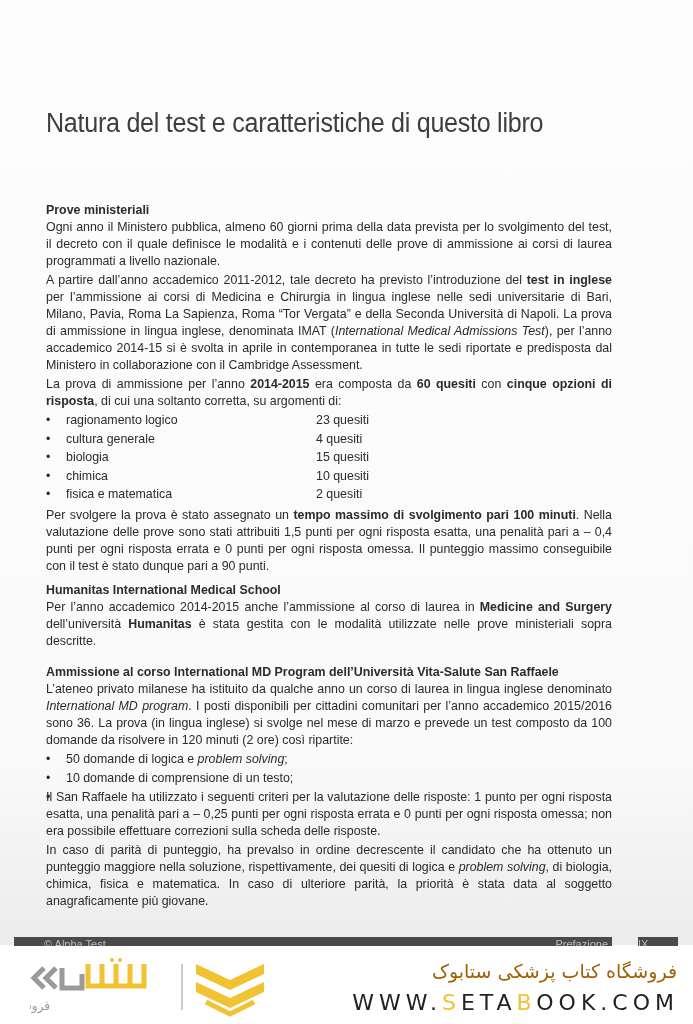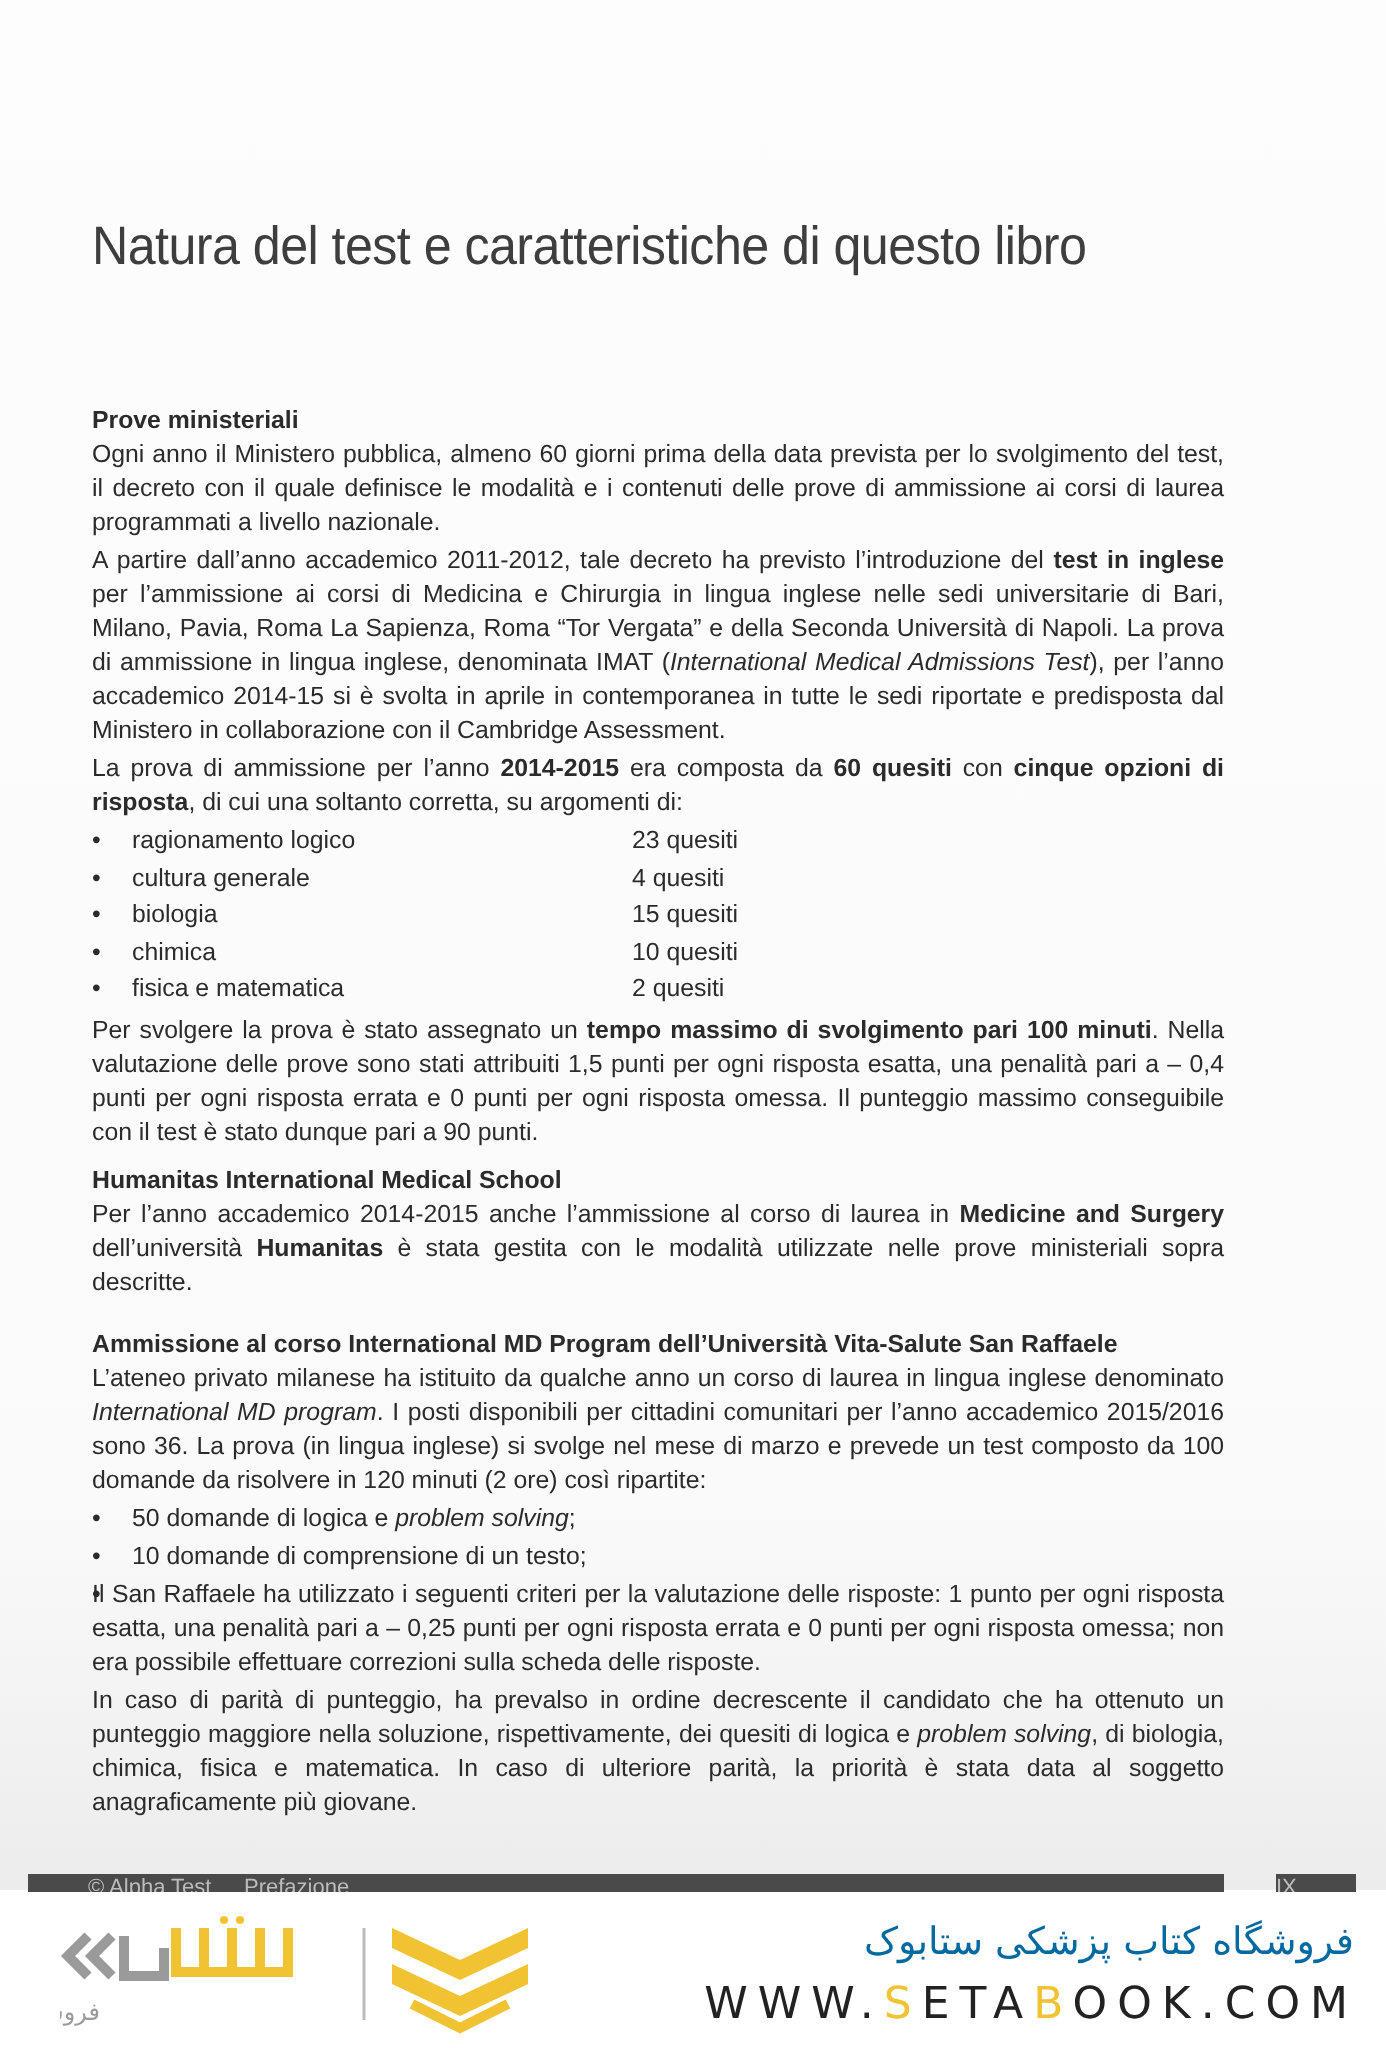--- a/index.html
+++ b/index.html
@@ -16,21 +16,21 @@
   .list li .bullet { position:absolute; left:0; top:0; }
   .list li .qty { position:absolute; left:270px; top:0; }
   .list2 { margin:0 0 2px 0; padding:0; list-style:none; }
   .list2 li { position:relative; padding-left:20px; margin-bottom:2px; }
   .list2 li .bullet { position:absolute; left:0; top:0; }
   .cond { font-family:"Liberation Sans Narrow","Liberation Sans", sans-serif; }
   .gap { height:12px; }
   .footer-bar { position:absolute; top:937px; left:14px; width:665px; height:9px; overflow:hidden; }
   .fb { position:absolute; top:0; height:12px; background:#4a4a4a; color:#bdbdbd; font-size:11px; line-height:14px; }
   .watermark { position:absolute; left:0; top:946px; width:693px; height:78px; background:#ffffff; }
-  .wm-arabic { position:absolute; right:16px; top:14px; font-size:19px; color:#0369a1; direction:rtl; font-family:"DejaVu Sans", sans-serif; }
+  .wm-arabic { position:absolute; right:16px; top:14px; font-size:19px; color:#a16207; direction:rtl; font-family:"DejaVu Sans", sans-serif; }
   .wm-url { position:absolute; right:14px; top:44px; font-size:22px; letter-spacing:5px; color:#222; font-family:"DejaVu Sans", sans-serif; }
   .wm-url .y { color:#f1c232; }
   .logo { position:absolute; left:30px; top:12px; width:240px; height:60px; }
 </style>
 </head>
 <body>
 
 <div class="page">
   <div class="title">Natura del test e caratteristiche di questo libro</div>
 
@@ -61,21 +61,21 @@
       <li><span class="bullet">•</span><span>10 domande di comprensione di un testo;</span></li>
       <li><span class="bullet">•</span></li>
     </ul>
     <p class="cond">Il San Raffaele ha utilizzato i seguenti criteri per la valutazione delle risposte: 1 punto per ogni risposta esatta, una penalità pari a – 0,25 punti per ogni risposta errata e 0 punti per ogni risposta omessa; non era possibile effettuare correzioni sulla scheda delle risposte.</p>
     <p class="cond"><span>In caso di parità di punteggio, ha prevalso in ordine decrescente il candidato che ha ottenuto un punteggio maggiore nella soluzione, rispettivamente, dei quesiti di logica e </span><i>problem solving</i><span>, di biologia, chimica, fisica e matematica. In caso di ulteriore parità, la priorità è stata data al soggetto anagraficamente più giovane.</span></p>
   </div>
 </div>
 
 <div class="footer-bar">
   <div class="fb" style="left:0; width:127px; padding-left:30px; box-sizing:border-box;">© Alpha Test</div>
-  <div class="fb" style="left:108px; width:490px; text-align:left; padding-right:4px; box-sizing:border-box;">Prefazione</div>
+  <div class="fb" style="left:108px; width:490px; text-align:right; padding-right:4px; box-sizing:border-box;">Prefazione</div>
   <div class="fb" style="left:624px; width:40px; padding-left:0; box-sizing:border-box;">IX</div>
 </div>
 
 <div class="watermark">
   <div class="logo">
     <svg width="240" height="60" viewBox="0 0 240 60">
 
       <polyline points="14,10 4,20 14,30" fill="none" stroke="#9a9a9a" stroke-width="5"></polyline>
       <polyline points="26,10 16,20 26,30" fill="none" stroke="#9a9a9a" stroke-width="5"></polyline>
 

